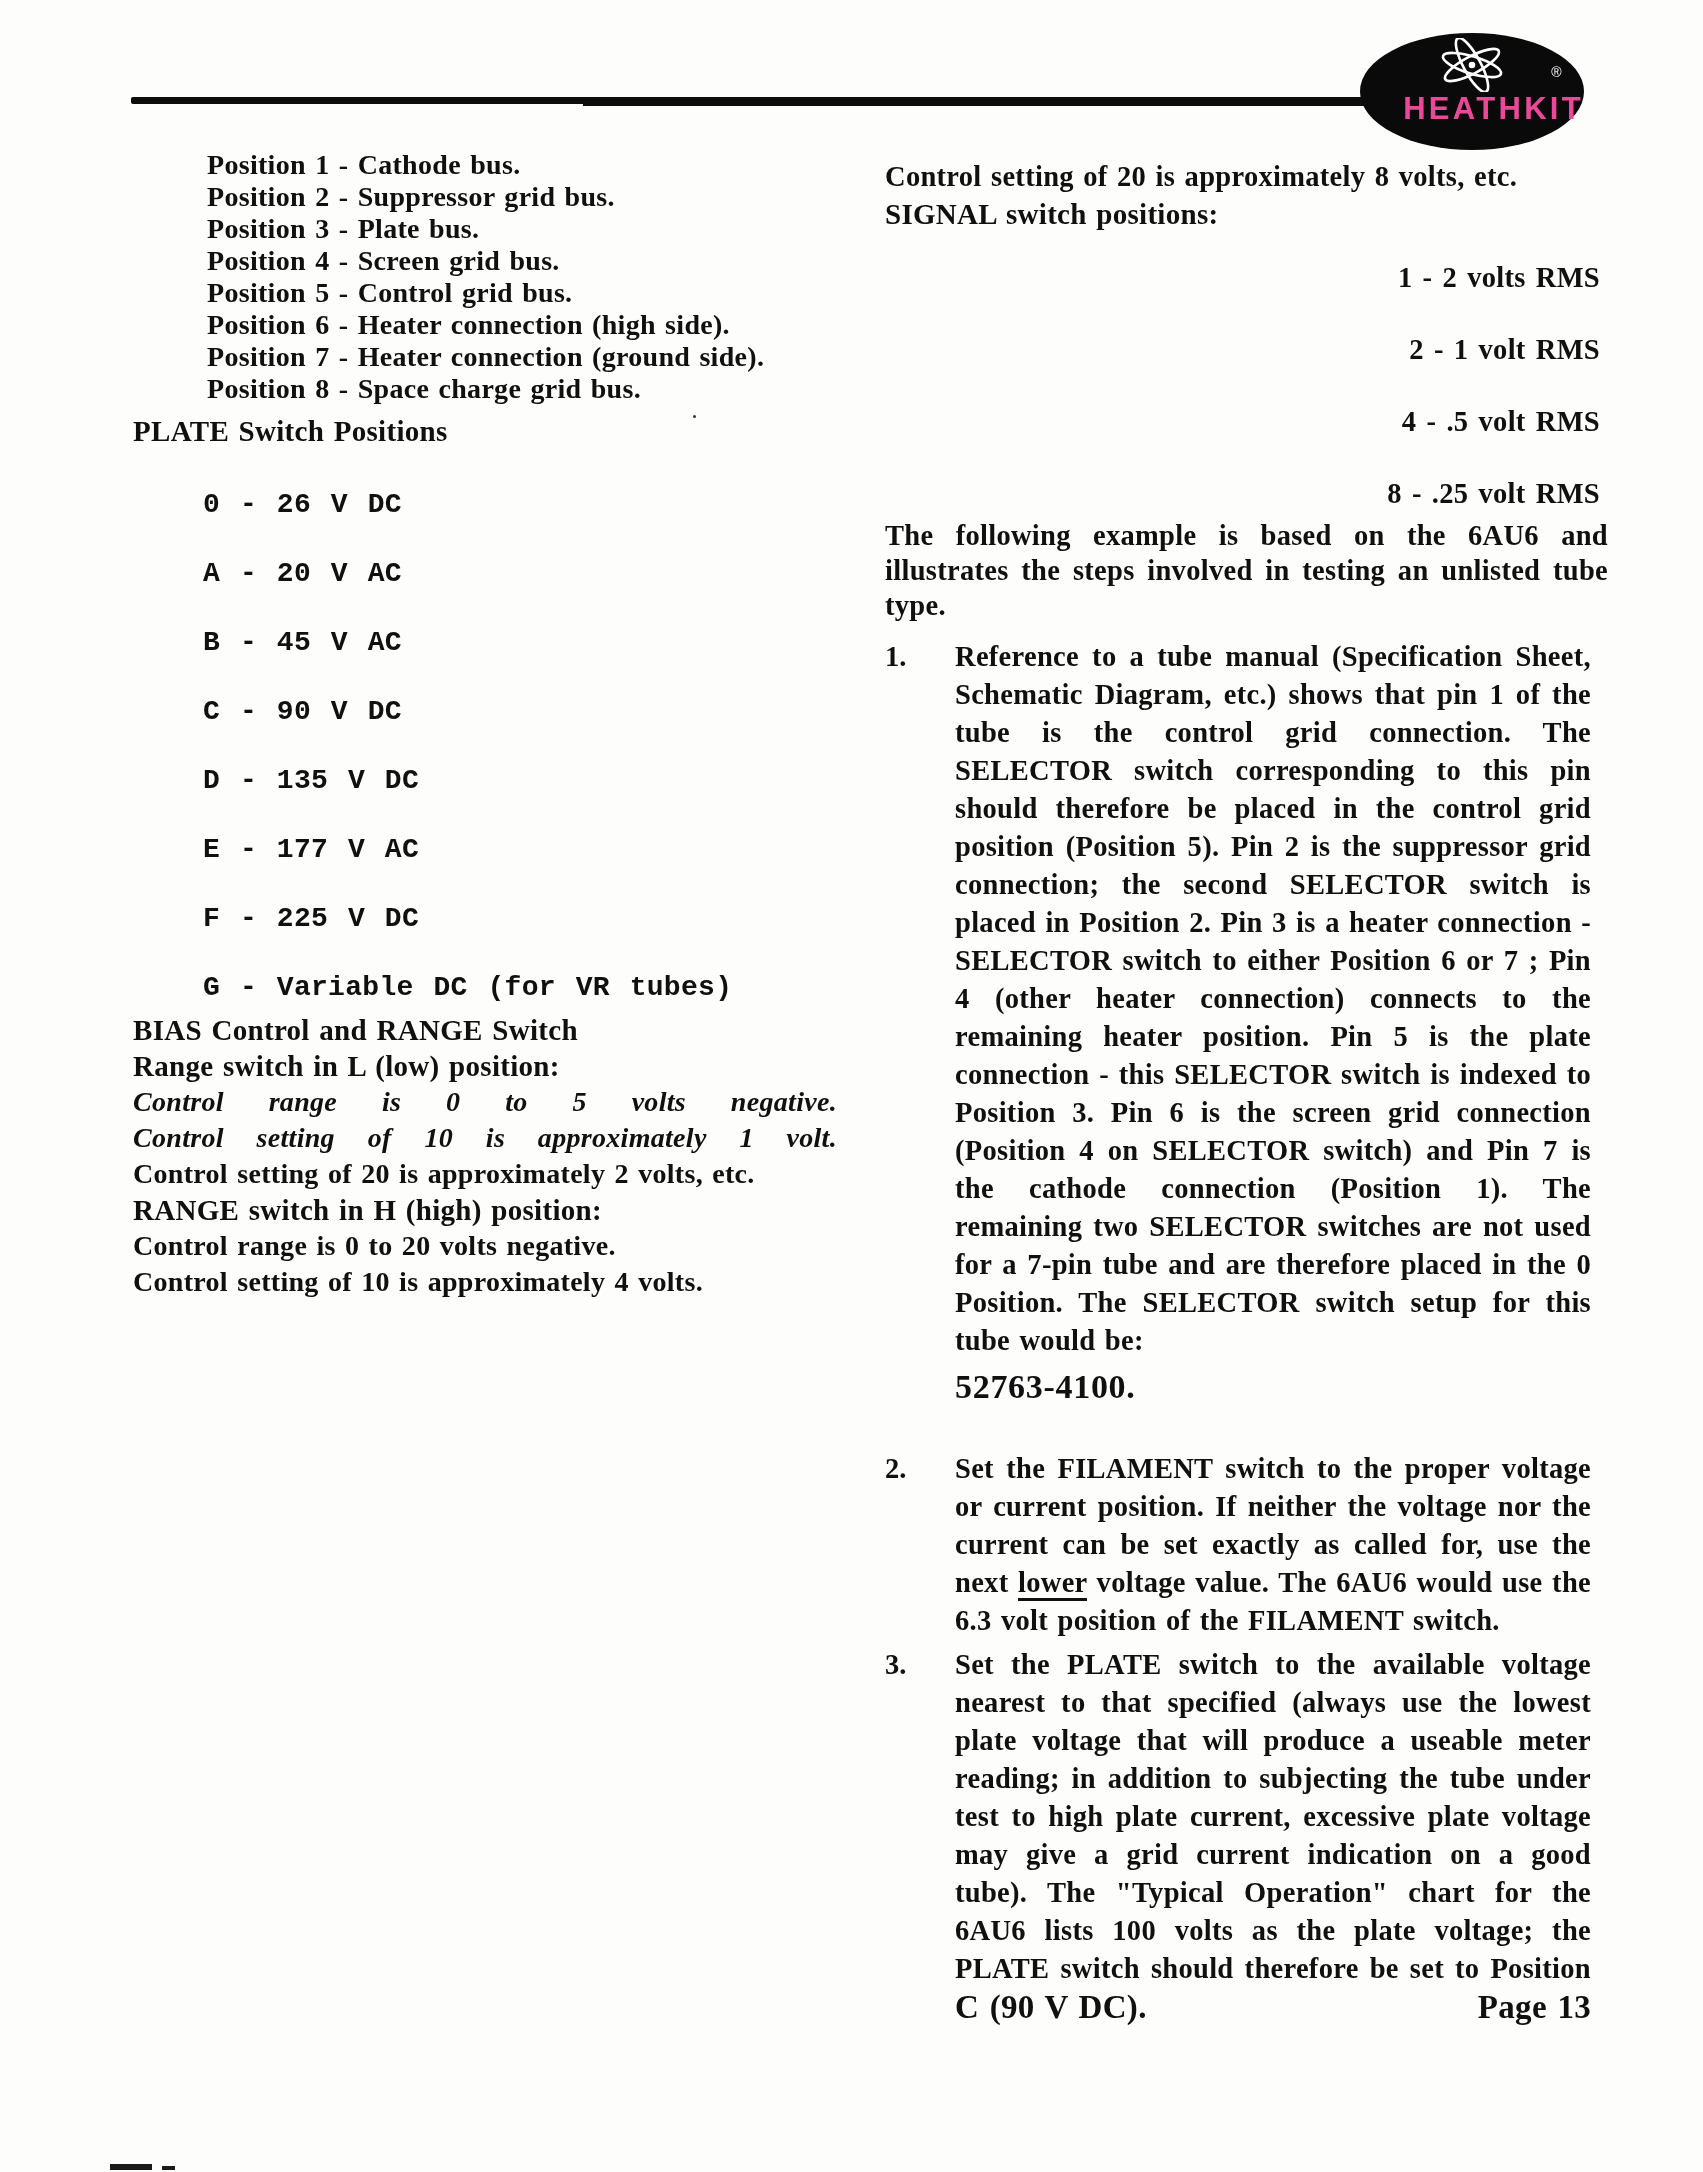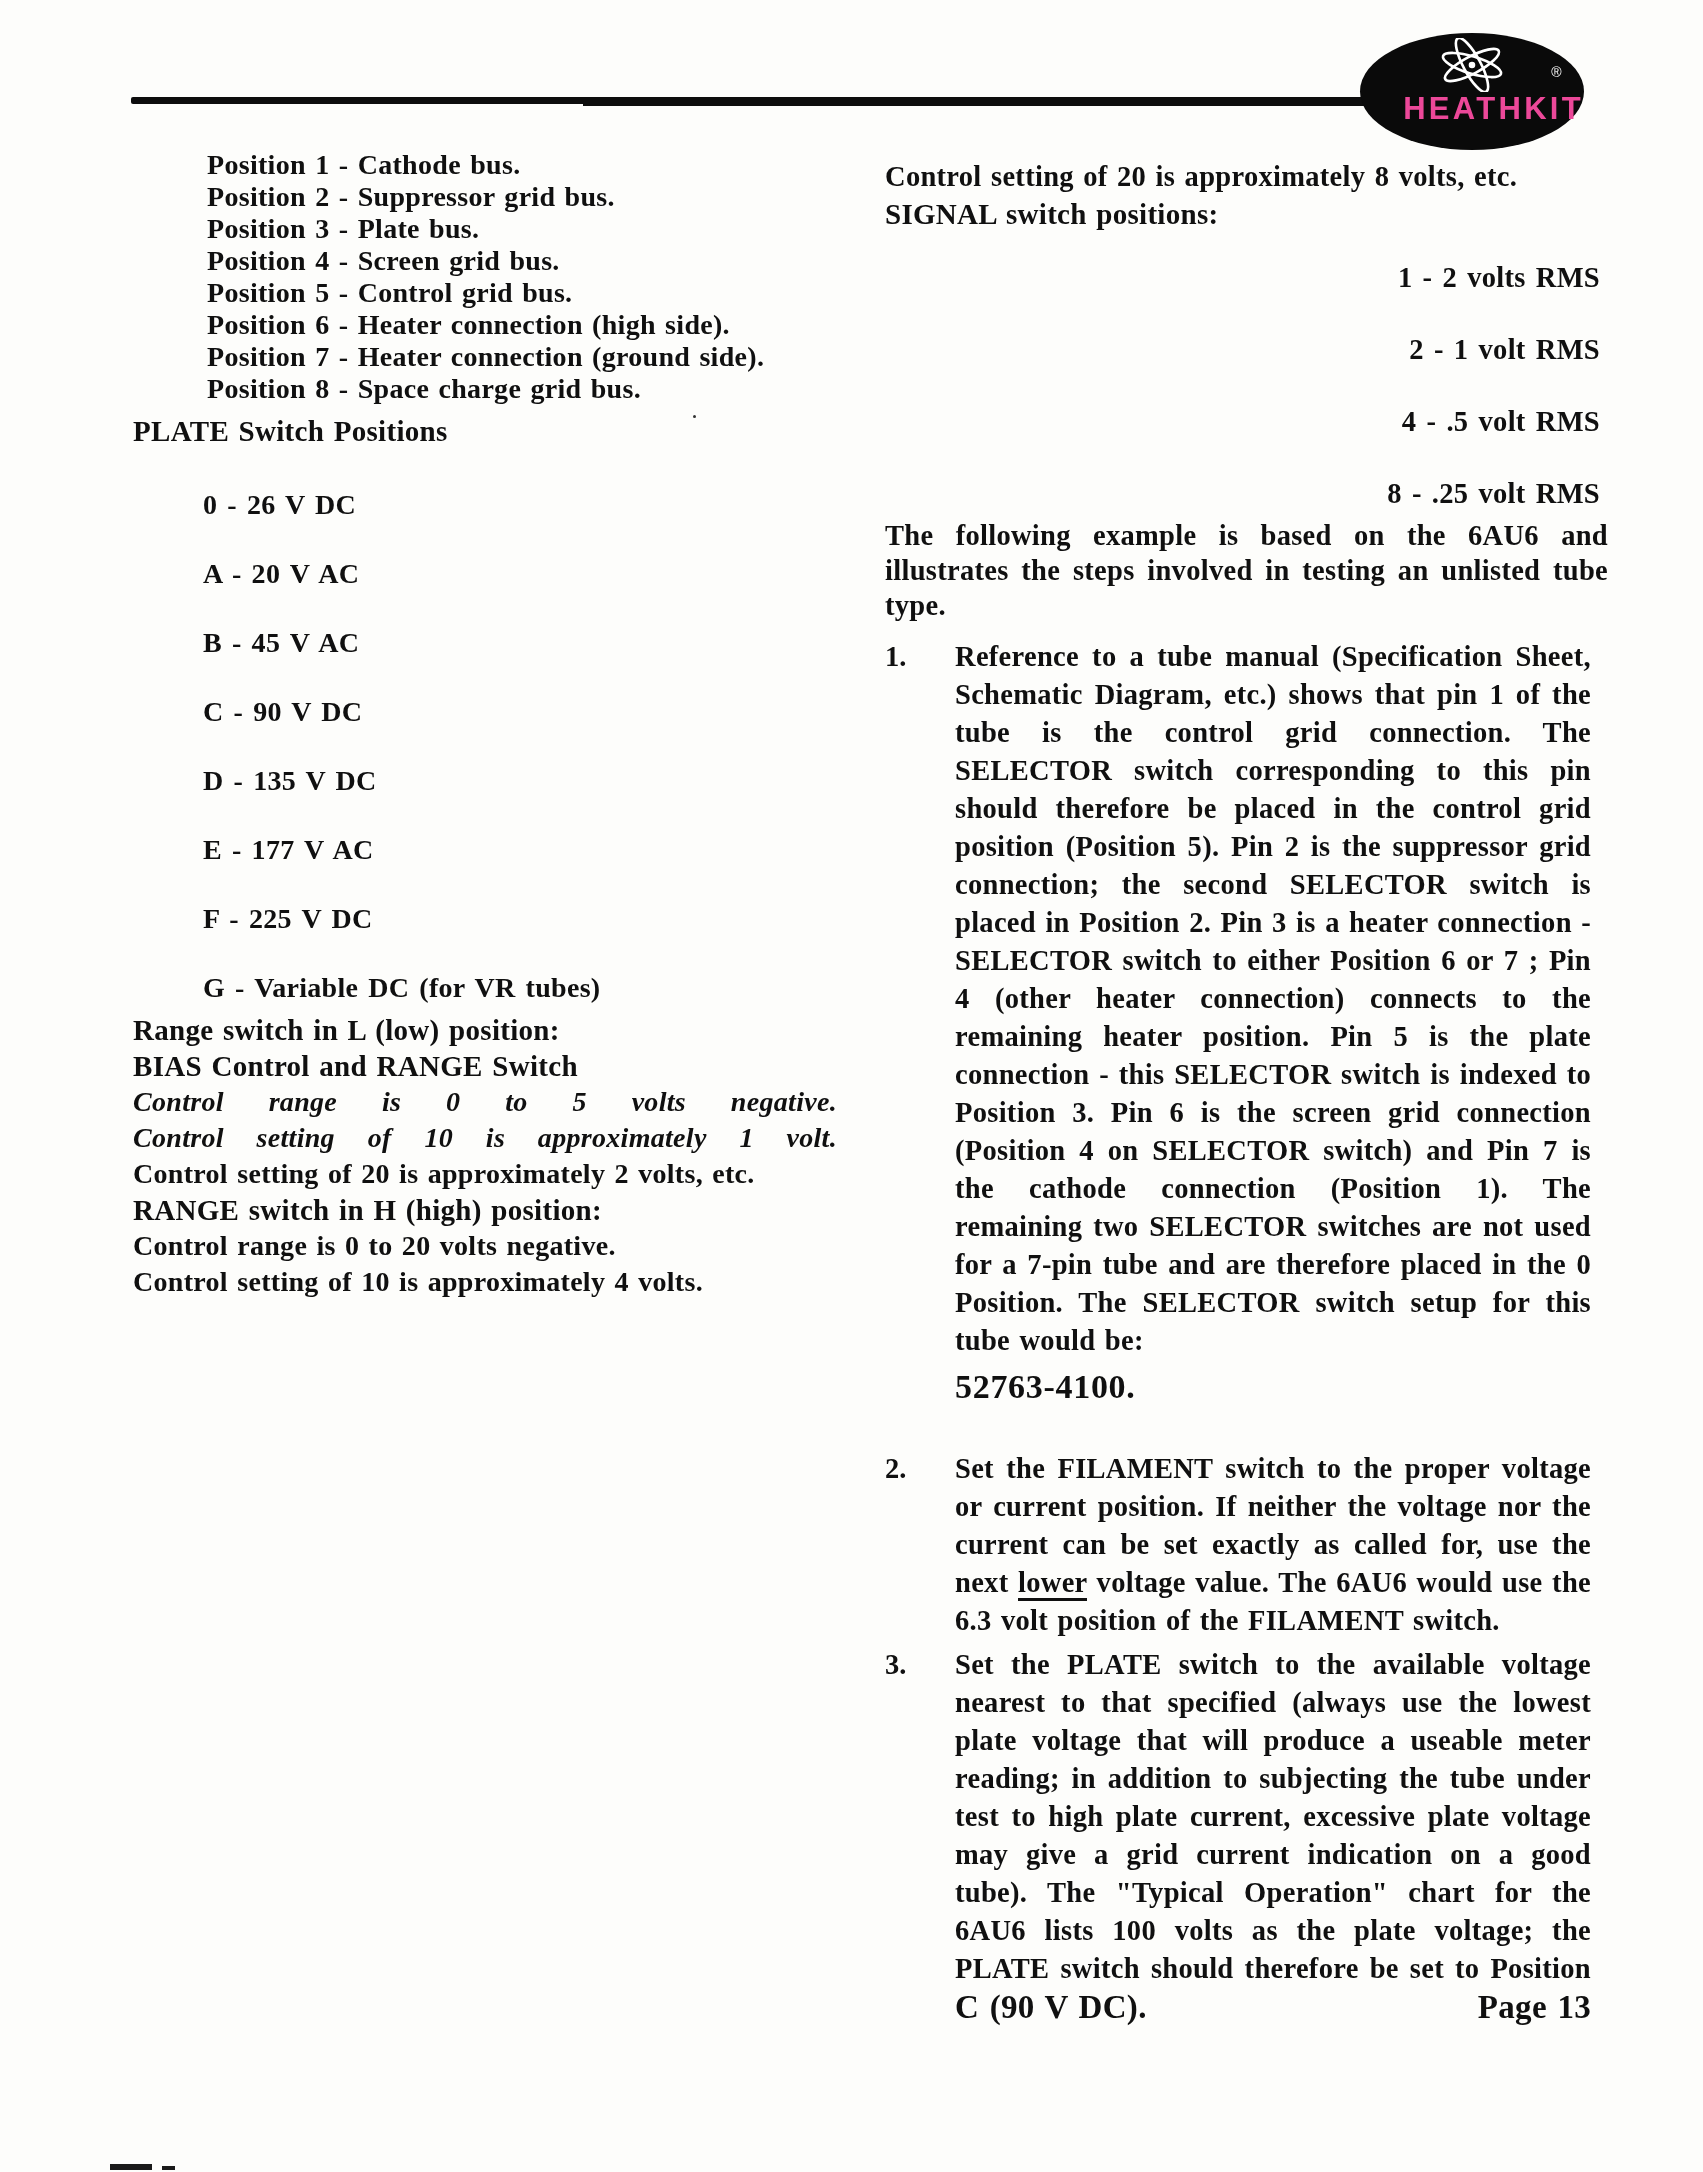--- a/index.html
+++ b/index.html
@@ -30,21 +30,21 @@
   .col-left{position:absolute;left:133px;top:141px;width:704px;}
   .col-right{position:absolute;left:885px;top:158px;width:723px;}
   .t44{font-size:29px;line-height:36px;letter-spacing:0.3px;word-spacing:2px;}
   .para{font-size:29px;line-height:36px;letter-spacing:0.3px;word-spacing:2px;text-align:justify;}
   .just{text-align:justify;}
   .stretch{text-align:justify;text-align-last:justify;font-style:italic;}
 
   .positions{margin-left:74px;font-size:28px;line-height:32px;letter-spacing:0.3px;word-spacing:2px;}
   .kpg{margin-top:31px;}
   .plate-heading{margin-top:162px;}
-  .plate-list{margin-top:40px;margin-left:70px;font-size:28px;letter-spacing:0.3px;word-spacing:2.7px;}
+  .plate-list{margin-top:40px;margin-left:70px;font-size:28px;letter-spacing:0.3px;word-spacing:2.7px;font-family:Liberation Mono, monospace;}
   .plate-list li{height:69px;line-height:32px;}
   .plate-list li:last-child{height:32px;}
   .bias-heading{margin-top:82px;}
   .range-label{margin-top:26.5px;}
   .ctl{margin-left:74px;font-size:28px;line-height:36px;letter-spacing:0.3px;word-spacing:2px;}
   .mt60{margin-top:40px;} .mt52{margin-top:34px;} .mt42{margin-top:28px;}
   .mt57{margin-top:38px;} .mt105{margin-top:70px;}
 
   .ctl20{margin-left:73px;font-size:28.5px;line-height:38px;letter-spacing:0.3px;word-spacing:2px;text-align:justify;}
   .signal-heading{margin-top:41px;}
@@ -111,23 +111,23 @@
       <li>0 - 26 V DC</li>
       <li>A - 20 V AC</li>
       <li>B - 45 V AC</li>
       <li>C - 90 V DC</li>
       <li>D - 135 V DC</li>
       <li>E - 177 V AC</li>
       <li>F - 225 V DC</li>
       <li>G - Variable DC (for VR tubes)</li>
     </ul>
 
+    <p class="t44 bias-heading">BIAS Control and RANGE Switch</p>
+
     <p class="t44 range-label">Range switch in L (low) position:</p>
-
-    <p class="t44 bias-heading">BIAS Control and RANGE Switch</p>
 
     <p class="ctl stretch mt60">Control range is 0 to 5 volts negative.</p>
     <p class="ctl stretch mt52">Control setting of 10 is approximately 1 volt.</p>
     <p class="ctl just mt52">Control setting of 20 is approximately 2 volts, etc.</p>
 
     <p class="t44 mt42">RANGE switch in H (high) position:</p>
 
     <p class="ctl mt57">Control range is 0 to 20 volts negative.</p>
     <p class="ctl just mt105">Control setting of 10 is approximately 4 volts.</p>
   </div>

